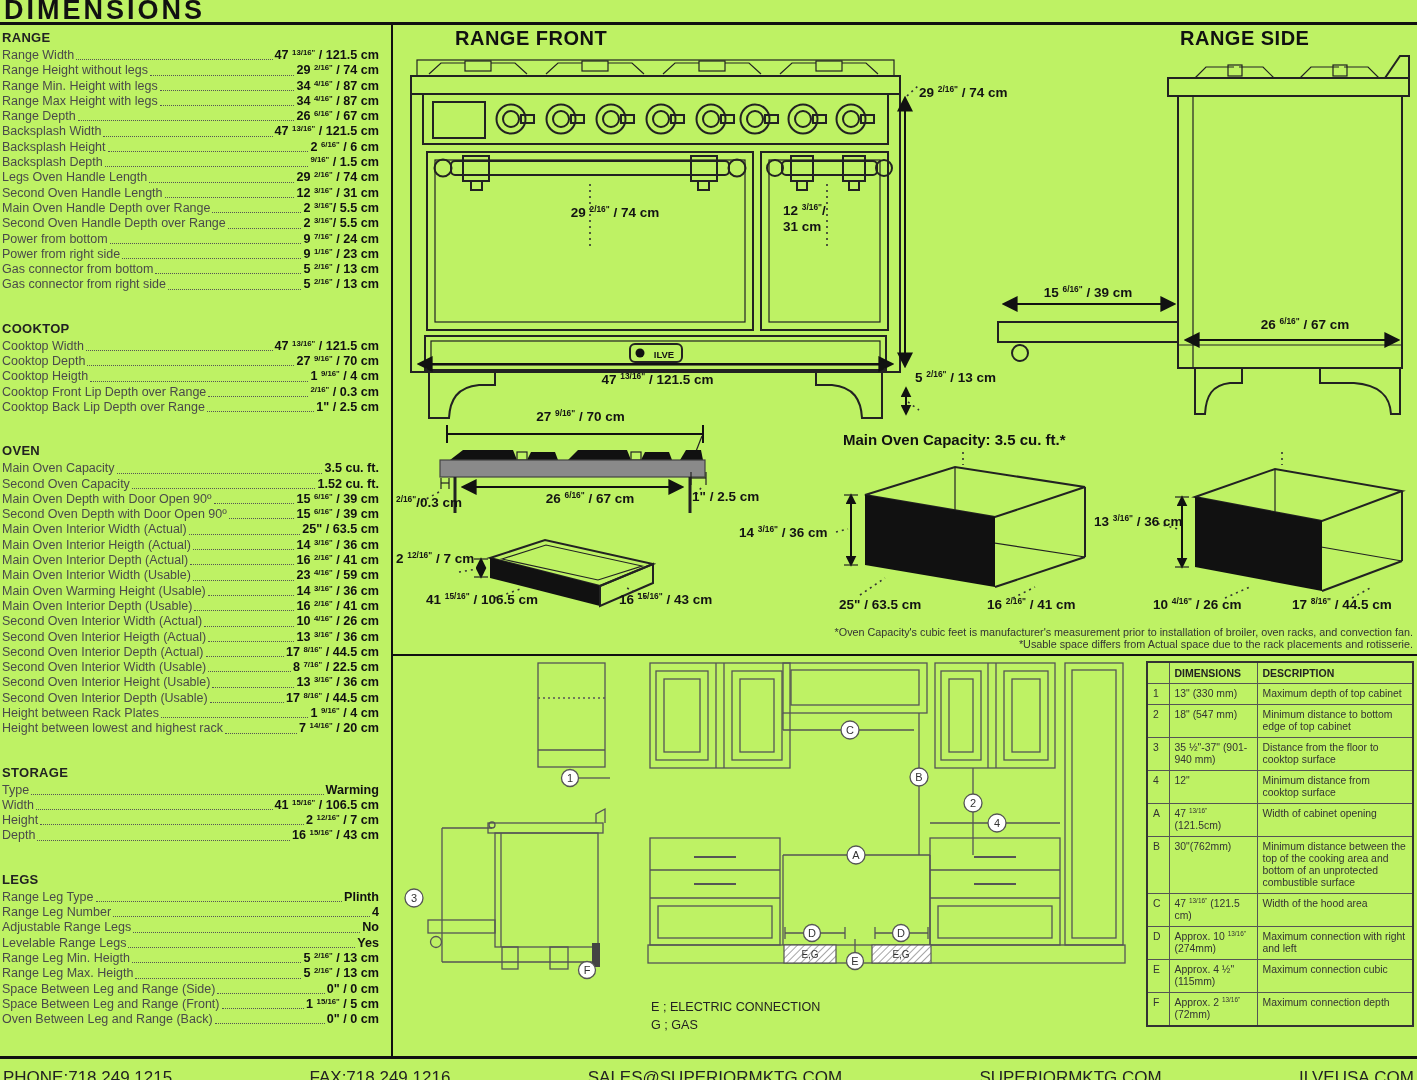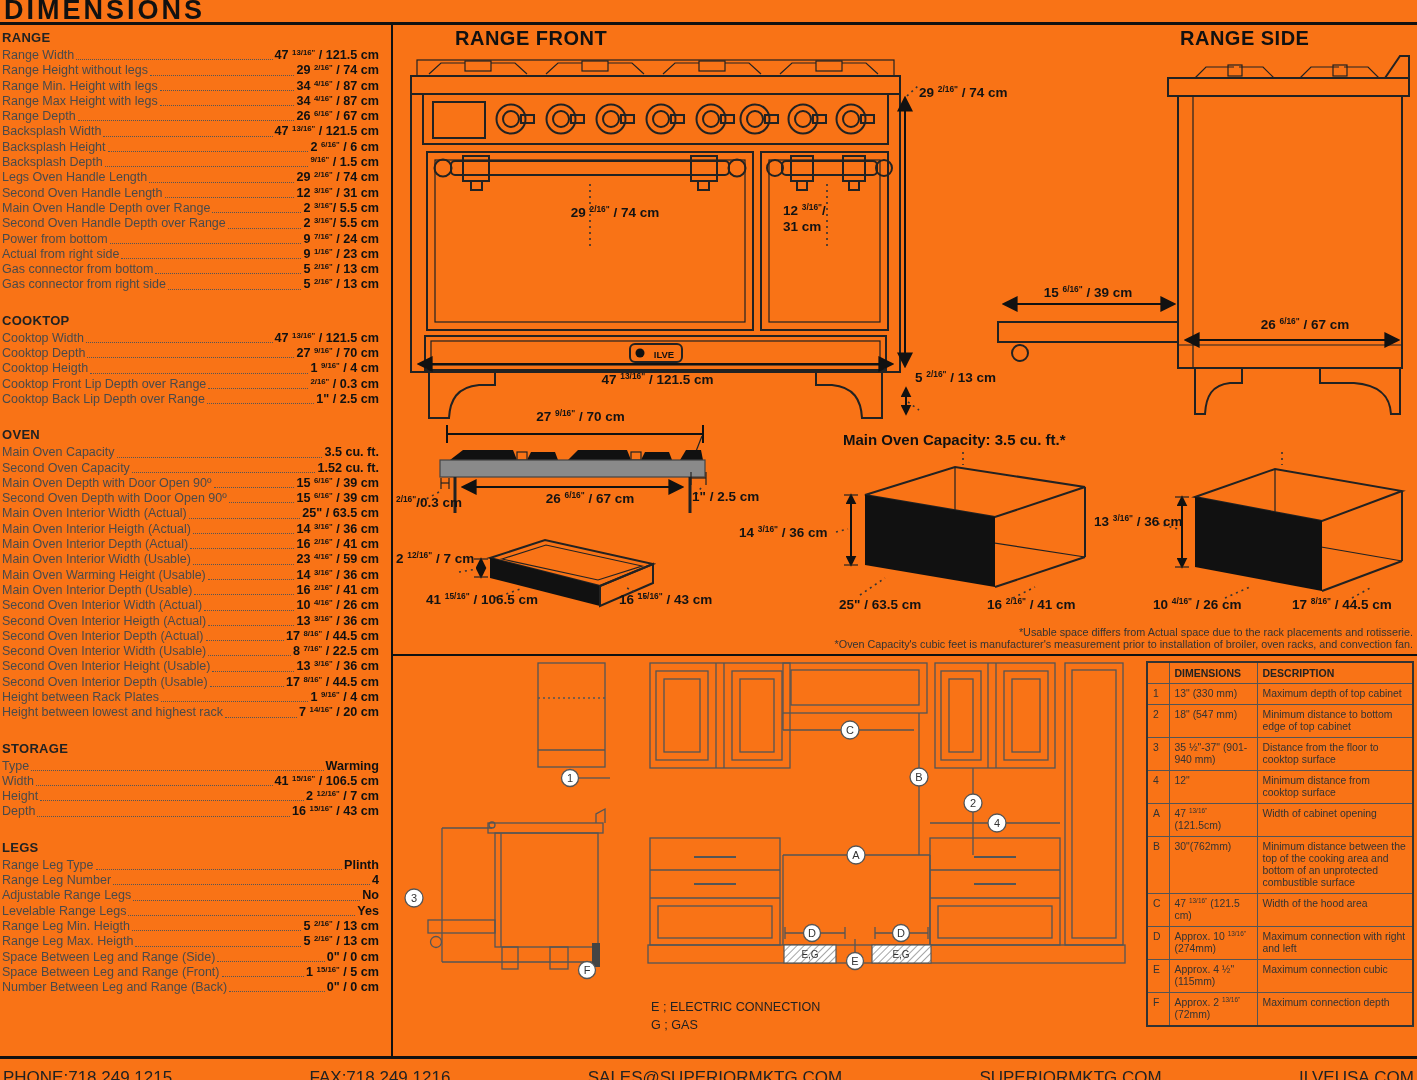--- a/index.html
+++ b/index.html
@@ -1,28 +1,28 @@
 <!DOCTYPE html>
 <html><head>
 <meta charset="utf-8">
 <style>
   html,body{margin:0;padding:0;background:#fff;}
-  .page{position:relative;width:1417px;height:1080px;background:#f97316;overflow:hidden;
+  .page{position:relative;width:1417px;height:1080px;background:#bef264;overflow:hidden;
         font-family:"Liberation Sans",sans-serif;color:#222;}
   .abs{position:absolute;}
   
   .top-rule{position:absolute;left:0;top:22px;width:1417px;height:3px;background:#111;}
   .v-divider{position:absolute;left:391px;top:23px;width:2px;height:1033px;background:#111;}
   .mid-rule{position:absolute;left:391px;top:654px;width:1026px;height:2px;background:#111;}
   .footer-rule{position:absolute;left:0;top:1056px;width:1417px;height:3px;background:#111;}
   
   .page-title{position:absolute;left:4px;top:-5px;font-size:27px;font-weight:800;letter-spacing:3px;color:#111;}
   
   .specs{position:absolute;left:2px;top:30px;width:377px;}
-  .sec{margin-top:20px;}
+  .sec{margin-top:28px;}
   .sec:first-child{margin-top:0;}
   .sec-title{font-size:13px;font-weight:700;color:#222;letter-spacing:.3px;margin-bottom:3px;}
   .row{display:flex;align-items:baseline;height:15.3px;font-size:12.5px;color:#4a4a4a;}
   .lbl{white-space:nowrap;}
   .dots{flex:1;border-bottom:1.6px dotted #555;margin:0 2px;align-self:flex-end;transform:translateY(-3px);min-width:8px;}
   .val{font-weight:700;color:#111;white-space:nowrap;font-size:12.6px;}
   .frac sup,.val sup,td sup{font-size:.62em;vertical-align:.55em;line-height:0;letter-spacing:0;}
   
   .view-title{position:absolute;font-weight:700;color:#111;text-align:left;}
   .t-big{font-size:20px;letter-spacing:.5px;}
@@ -144,21 +144,21 @@
           <span class="lbl">Second Oven Handle Depth over Range</span>
           <span class="dots"></span>
           <span class="val">2 <sup>3/16"</sup>/ 5.5 cm</span>
         </div>
         <div class="row">
           <span class="lbl">Power from bottom</span>
           <span class="dots"></span>
           <span class="val">9 <sup>7/16"</sup> / 24 cm</span>
         </div>
         <div class="row">
-          <span class="lbl">Actual from right side</span>
+          <span class="lbl">Power from right side</span>
           <span class="dots"></span>
           <span class="val">9 <sup>1/16"</sup> / 23 cm</span>
         </div>
         <div class="row">
           <span class="lbl">Gas connector from bottom</span>
           <span class="dots"></span>
           <span class="val">5 <sup>2/16"</sup> / 13 cm</span>
         </div>
         <div class="row">
           <span class="lbl">Gas connector from right side</span>
@@ -346,21 +346,21 @@
           <span class="lbl">Space Between Leg and Range (Side)</span>
           <span class="dots"></span>
           <span class="val">0" / 0 cm</span>
         </div>
         <div class="row">
           <span class="lbl">Space Between Leg and Range (Front)</span>
           <span class="dots"></span>
           <span class="val">1 <sup>15/16"</sup> / 5 cm</span>
         </div>
         <div class="row">
-          <span class="lbl">Number Between Leg and Range (Back)</span>
+          <span class="lbl">Oven Between Leg and Range (Back)</span>
           <span class="dots"></span>
           <span class="val">0" / 0 cm</span>
         </div>
       </div>
     </div>
 
   <div class="view-title t-big" style="left:455px;top:27px;width:400px;">RANGE FRONT</div>
   <div class="view-title t-big" style="left:1180px;top:27px;width:233px;">RANGE SIDE</div>
   <div class="view-title t-med" style="left:843px;top:431px;width:276px;">Main Oven Capacity: 3.5 cu. ft.*</div>
 
@@ -575,22 +575,22 @@
   <div class="dim frac" style="left:426px;top:592px">41 <sup>15/16"</sup> / 106.5 cm</div>
   <div class="dim frac" style="left:619px;top:592px">16 <sup>15/16"</sup> / 43 cm</div>
   <div class="dim frac" style="left:739px;top:525px">14 <sup>3/16"</sup> / 36 cm</div>
   <div class="dim frac" style="left:839px;top:597px">25" / 63.5 cm</div>
   <div class="dim frac" style="left:987px;top:597px">16 <sup>2/16"</sup> / 41 cm</div>
   <div class="dim frac" style="left:1094px;top:514px">13 <sup>3/16"</sup> / 36 cm</div>
   <div class="dim frac" style="left:1153px;top:597px">10 <sup>4/16"</sup> / 26 cm</div>
   <div class="dim frac" style="left:1292px;top:597px">17 <sup>8/16"</sup> / 44.5 cm</div>
 
   <div class="footnotes">
+    <div>*Oven Capacity's cubic feet is manufacturer's measurement prior to installation of broiler, oven racks, and convection fan.</div>
     <div>*Usable space differs from Actual space due to the rack placements and rotisserie.</div>
-    <div>*Oven Capacity's cubic feet is manufacturer's measurement prior to installation of broiler, oven racks, and convection fan.</div>
   </div>
 
   <svg class="abs" style="left:398px;top:658px" width="745" height="322" viewBox="0 0 745 322">
 
     <rect x="140" y="5" width="67" height="104" class="ln2"></rect>
     <line x1="140" y1="40" x2="207" y2="40" class="ln2" stroke-dasharray="2 3"></line>
     <line x1="140" y1="92" x2="207" y2="92" class="ln2"></line>
     <line x1="181" y1="120" x2="212" y2="120" class="ln2"></line>
     <g>
         <circle cx="172" cy="120" r="8.5" class="mk"></circle>

